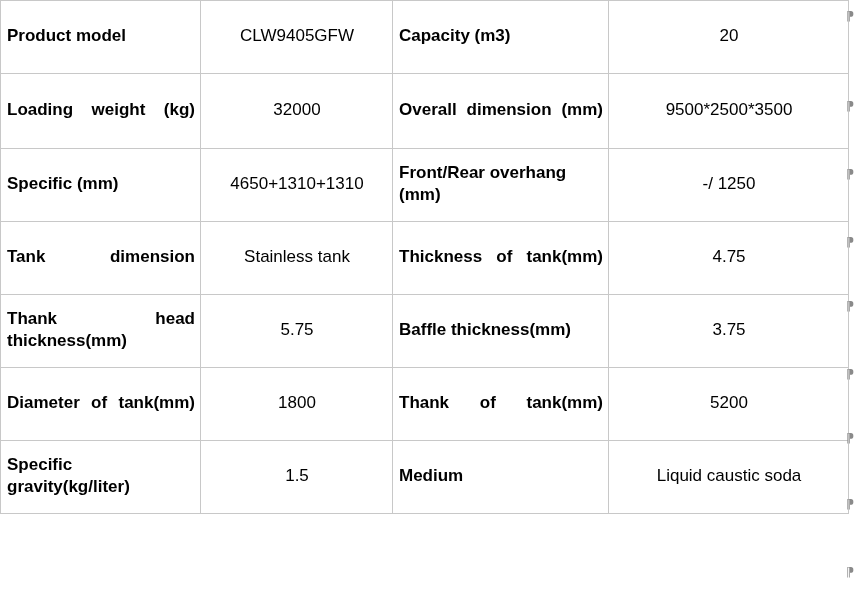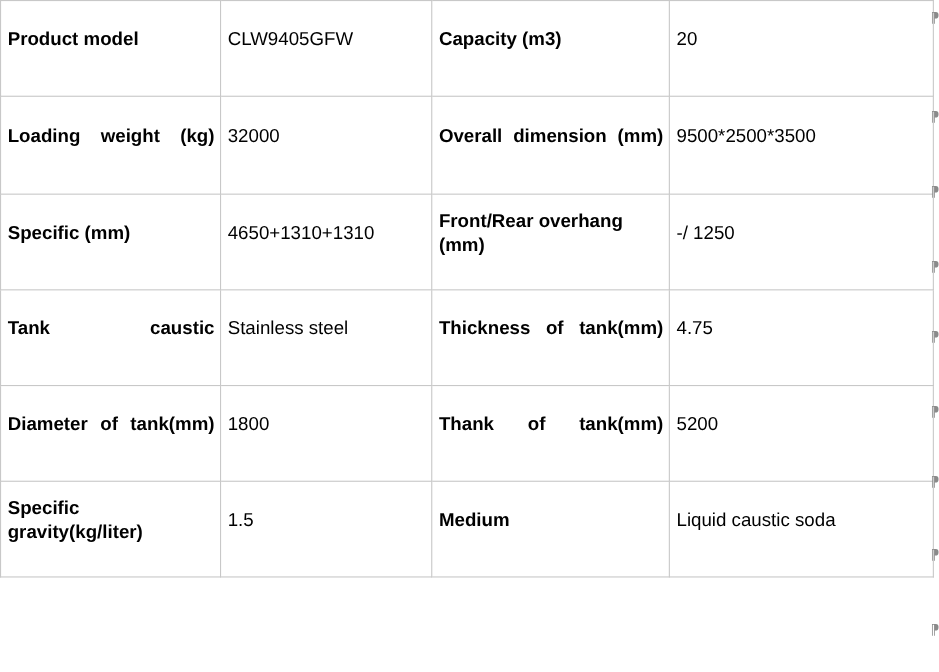--- a/index.html
+++ b/index.html
@@ -15,21 +15,21 @@
   }
   .spec-table {
     border-collapse: collapse;
     table-layout: fixed;
     width: 848px;
     margin: 0;
   }
   .spec-table td {
     border: 1px solid #c8c8c8;
     vertical-align: middle;
-    padding: 4px 5px 20px 6px;
+    padding: 4px 5px 6px 6px;
     font-size: 17px;
     line-height: 1.28;
     color: #000000;
     overflow: hidden;
   }
   .col-a { width: 200px; }
   .col-b { width: 192px; }
   .col-c { width: 216px; }
   .col-d { width: 240px; }
 
@@ -39,20 +39,21 @@
   }
   td.label .txt {
     display: block;
   }
   td.label.justify .txt {
     text-align: justify;
     text-align-last: justify;
   }
   td.value {
     font-weight: normal;
+    text-align: center;
   }
   td.value .txt {
     display: block;
   }
   .outer {
     position: relative;
     width: 854px;
   }
   .side-marks {
     position: absolute;
@@ -128,30 +129,44 @@
           </td>
         <td class="label">
             <span class="txt">Front/Rear overhang (mm)</span>
           </td>
         <td class="value">
             <span class="txt">-/ 1250</span>
           </td>
       </tr>
       <tr class="r5">
         <td class="label justify">
-            <span class="txt">Tank caustic</span>
-          </td>
-        <td class="value">
-            <span class="txt">Stainless steel</span>
+            <span class="txt">Tank dimension</span>
+          </td>
+        <td class="value">
+            <span class="txt">Stainless tank</span>
           </td>
         <td class="label justify">
             <span class="txt">Thickness of tank(mm)</span>
           </td>
         <td class="value">
             <span class="txt">4.75</span>
+          </td>
+      </tr>
+      <tr class="r6">
+        <td class="label justify">
+            <span class="txt">Thank head thickness(mm)</span>
+          </td>
+        <td class="value">
+            <span class="txt">5.75</span>
+          </td>
+        <td class="label">
+            <span class="txt">Baffle thickness(mm)</span>
+          </td>
+        <td class="value">
+            <span class="txt">3.75</span>
           </td>
       </tr>
       <tr class="r7">
         <td class="label justify">
             <span class="txt">Diameter of tank(mm)</span>
           </td>
         <td class="value">
             <span class="txt">1800</span>
           </td>
         <td class="label justify">

